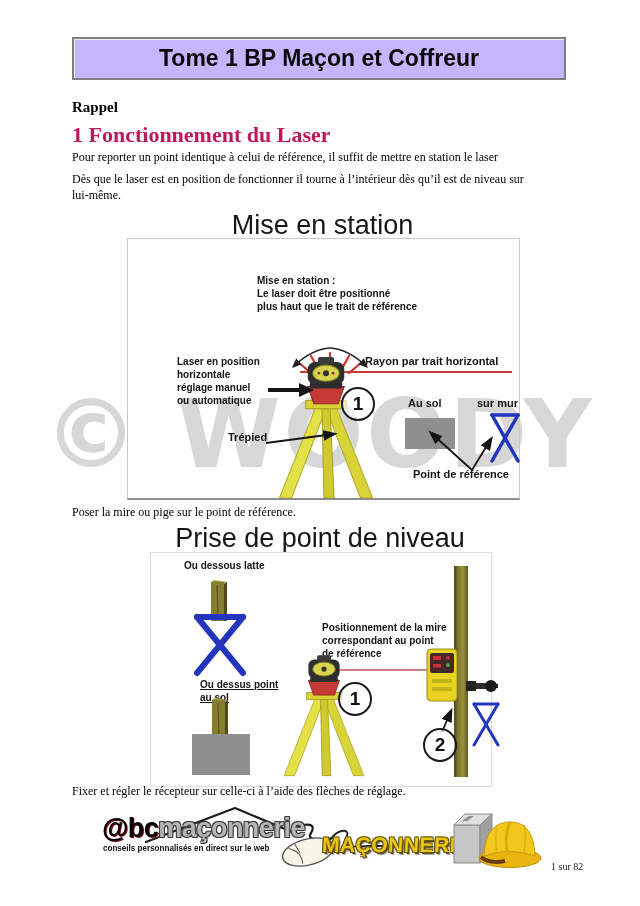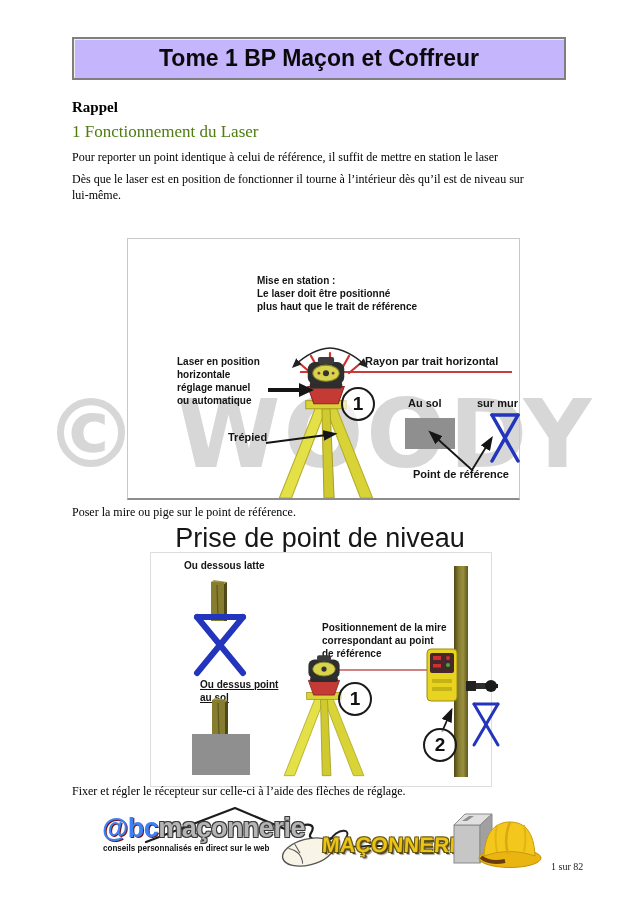--- a/index.html
+++ b/index.html
@@ -8,40 +8,40 @@
   .abs{position:absolute;}
   .content{position:absolute;left:0;top:0;width:640px;height:906px;z-index:2;}
   .watermark{position:absolute;left:44px;top:388px;z-index:1;
              font-family:"DejaVu Sans",sans-serif;font-weight:bold;
              font-size:94px;line-height:1;letter-spacing:3px;color:#d7d7d7;white-space:nowrap;}
   .title-box{left:72px;top:37px;width:490px;height:39px;background:#c4b5fd;
              border:2px solid #7f7f7f;box-shadow:inset 1px 1px 0 #efefef;
              text-align:center;line-height:39px;
              font-family:"Liberation Sans",sans-serif;font-weight:bold;font-size:23px;color:#0a0a0a;}
   .h-rappel{left:72px;top:99px;font-weight:bold;font-size:15px;color:#000;}
-  .h-section{left:72px;top:122px;font-weight:normal;font-size:17px;color:#4d7c0f;}
+  .h-section{left:72px;top:122px;font-weight:bold;font-size:22px;color:#be185d;}
   .para{font-size:12px;color:#000;white-space:nowrap;}
   .para.multi{white-space:pre-line;line-height:1.3;}
   .dtitle{font-family:"Liberation Sans",sans-serif;font-size:27px;color:#161616;
           text-align:center;white-space:nowrap;}
   .figbox{border:1px solid #c9c9c9;background:transparent;}
   .figbox.f1{border-bottom:2px solid #8d8d8d;}
   .lbl{font-family:"Liberation Sans",sans-serif;font-weight:bold;font-size:10px;
        line-height:1.3;color:#141414;white-space:pre-line;}
   .lbl-lg{font-size:11px;}
   .circle-badge{width:30px;height:30px;border:2px solid #1a1a1a;border-radius:50%;
        background:rgba(255,255,255,.65);display:flex;align-items:center;justify-content:center;
        font-family:"Liberation Sans",sans-serif;font-weight:bold;font-size:19px;color:#111;}
   .redline{height:2px;background:#c93a3a;}
   .redline.pink{background:#cf8383;}
   .grayblock{background:#8f8f8f;}
   .staff{background:linear-gradient(90deg,#4e4717 0%,#877d31 35%,#99903e 65%,#5f5720 100%);}
   .logo-line{font-family:"Liberation Sans",sans-serif;font-weight:bold;font-size:27px;
              letter-spacing:-0.5px;white-space:nowrap;}
-  .logo-red{color:#3b82f6;text-shadow:1px 1px 0 #801010;}
+  .logo-red{color:#000000;text-shadow:1px 1px 0 #801010;}
   .logo-gray{color:#b5b5b5;text-shadow:-1px -1px 0 #3a3a3a,1px -1px 0 #3a3a3a,-1px 1px 0 #3a3a3a,1px 1px 0 #3a3a3a;}
   .tagline{font-family:"Liberation Sans",sans-serif;font-weight:bold;font-size:8.5px;color:#111;
            transform:scaleX(.95);transform-origin:left;white-space:nowrap;}
   .brand{font-family:"Liberation Sans",sans-serif;font-weight:bold;font-size:21px;
          letter-spacing:.5px;color:#ecc417;white-space:nowrap;transform:skewX(-3deg);
          text-shadow:-1px -1px 0 #6a5a10,1px -1px 0 #6a5a10,-1px 1px 0 #6a5a10,
                      1.5px 1.5px 0 #5a4a10,2.5px 2.5px 1px rgba(0,0,0,.35);}
   .pagenum{font-size:10px;color:#222;}
   svg{display:block;}
 </style>
@@ -54,20 +54,21 @@
 
   <div class="content">
 
     <div class="abs title-box">Tome 1 BP Maçon et Coffreur</div>
     <div class="abs h-rappel">Rappel</div>
     <div class="abs h-section">1 Fonctionnement du Laser</div>
     <div class="abs para" style="left:72px;top:150px;">Pour reporter un point identique à celui de référence, il suffit de mettre en station le laser</div>
     <div class="abs para multi" style="left:72px;top:172px;width:540px;">Dès que le laser est en position de fonctionner il tourne à l’intérieur dès qu’il est de niveau sur
 lui-même.</div>
 
+    <div class="abs dtitle" style="left:127px;top:210px;width:391px;">Mise en station</div>
     <div class="abs figbox f1" style="left:127px;top:238px;width:391px;height:259px;"></div>
 
     <div class="abs lbl" style="left:177px;top:355px;">Laser en position
 horizontale
 réglage manuel
 ou automatique</div>
     <div class="abs lbl" style="left:257px;top:274px;">Mise en station :
 Le laser doit être positionné
 plus haut que le trait de référence</div>
 

